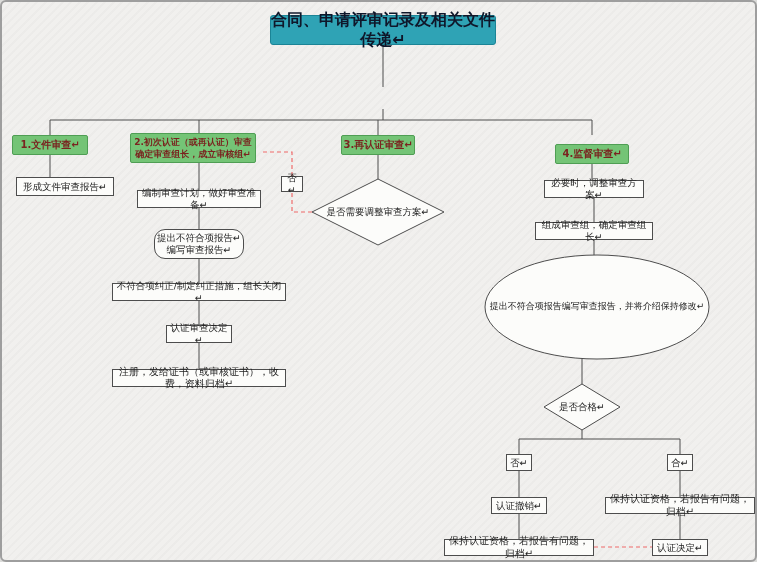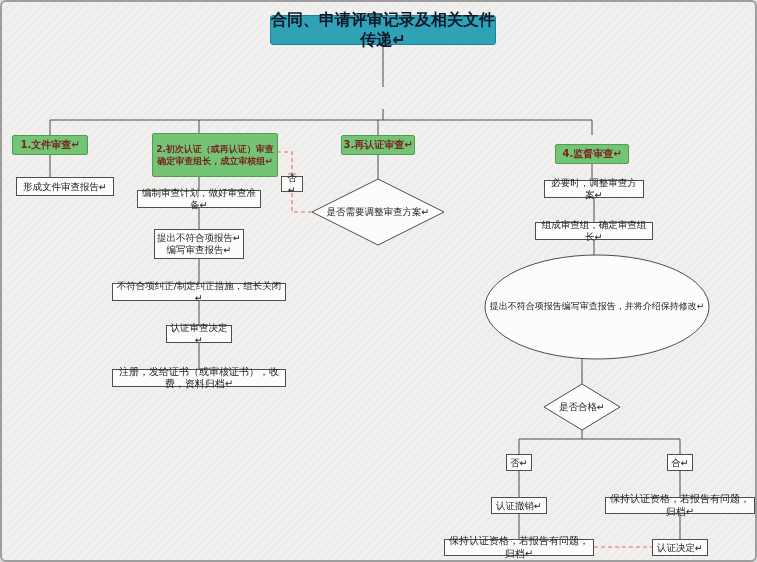--- a/index.html
+++ b/index.html
@@ -20,21 +20,21 @@
     display:flex;align-items:center;justify-content:center;
     text-align:center;color:#1d1d1d;line-height:1.25;
   }
   .box{background:#fcfcfa;border:1px solid #4d4d4d;font-size:9.5px;padding:0 2px;}
   .sm{font-size:10px;}
   .teal{background:#2FA3B5;border:1px solid #1b8496;color:#0f172a;font-weight:bold;font-size:16px;border-radius:3px;}
   .pink{background:#EF6F86;border:1px solid #d14a64;color:#17606e;font-weight:bold;font-size:10.5px;border-radius:2px;}
   .green{background:#74C476;border:1px solid #4f9e54;color:#7a2420;font-weight:bold;font-size:10px;border-radius:2px;}
   .g2{font-size:9px;line-height:1.35;padding:0 2px;}
   .ghost{background:transparent;border:none;font-size:9.5px;}
-  .preline{white-space:pre-line;}
+  .preline{white-space:pre-line;border-radius:11px;}
   .nowrap{white-space:nowrap;font-size:9px;}
   svg{position:absolute;left:0;top:0;pointer-events:none;}
 </style>
 </head>
 <body>
 
 <div id="canvas">
 
   <svg width="757" height="562" viewBox="0 0 757 562">
     <g stroke="#4d4d4d" stroke-width="1" fill="none">
@@ -75,21 +75,21 @@
       <line x1="592" y1="545" x2="650" y2="545"></line>
     </g>
   </svg>
 
   <div class="abs node teal" style="left:268px;top:13px;width:226px;height:30px;">合同、申请评审记录及相关文件传递↵</div>
 
 
   <div class="abs node green" style="left:10px;top:133px;width:76px;height:20px;">1.文件审查↵</div>
   <div class="abs node box" style="left:14px;top:175px;width:98px;height:19px;">形成文件审查报告↵</div>
 
-  <div class="abs node green g2" style="left:150px;top:131px;width:126px;height:44px;">2.初次认证（或再认证）审查确定审查组长，成立审核组↵</div>
+  <div class="abs node green g2" style="left:128px;top:131px;width:126px;height:30px;">2.初次认证（或再认证）审查确定审查组长，成立审核组↵</div>
   <div class="abs node box" style="left:135px;top:188px;width:124px;height:18px;">编制审查计划，做好审查准备↵</div>
   <div class="abs node box preline" style="left:152px;top:227px;width:90px;height:30px;">提出不符合项报告↵
 编写审查报告↵</div>
   <div class="abs node box" style="left:110px;top:281px;width:174px;height:18px;">不符合项纠正/制定纠正措施，组长关闭↵</div>
   <div class="abs node box" style="left:164px;top:323px;width:66px;height:18px;">认证审查决定↵</div>
   <div class="abs node box sm" style="left:110px;top:367px;width:174px;height:18px;">注册，发给证书（或审核证书），收费，资料归档↵</div>
 
   <div class="abs node green" style="left:339px;top:133px;width:74px;height:20px;">3.再认证审查↵</div>
   <div class="abs node ghost" style="left:316px;top:201px;width:120px;height:18px;">是否需要调整审查方案↵</div>
   <div class="abs node box" style="left:279px;top:174px;width:22px;height:16px;">否↵</div>

